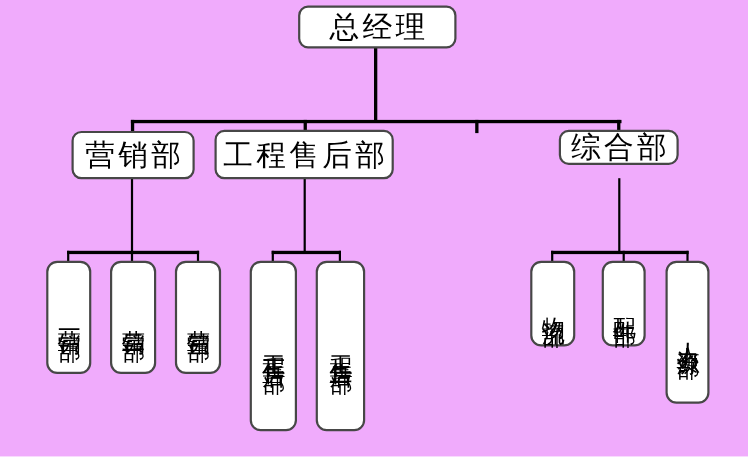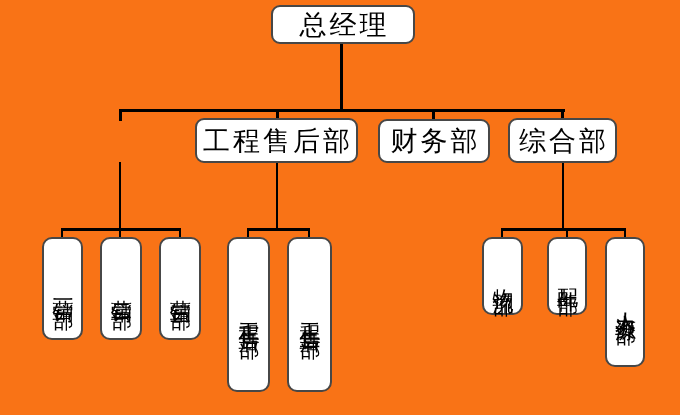--- a/index.html
+++ b/index.html
@@ -4,21 +4,21 @@
 <style>
   html, body {
     margin: 0;
     padding: 0;
     background: #ffffff;
   }
   .canvas {
     position: relative;
     width: 680px;
     height: 415px;
-    background: #f97316;
+    background: #f0abfc;
     font-family: "DejaVu Serif", "Liberation Serif", serif;
     color: #000000;
     overflow: hidden;
   }
   
   .line {
     position: absolute;
     background: #000000;
   }
   
@@ -74,23 +74,23 @@
   <div class="line" style="left:308px; top:228px; width:2px; height:11px;"></div>
 
   <div class="line" style="left:562px; top:162px; width:2px; height:68px;"></div>
   <div class="line" style="left:501px; top:228px; width:125px; height:3px;"></div>
   <div class="line" style="left:501px; top:228px; width:2px; height:11px;"></div>
   <div class="line" style="left:566px; top:228px; width:2px; height:11px;"></div>
   <div class="line" style="left:624px; top:228px; width:2px; height:11px;"></div>
 
   <div class="node h" style="left:271px; top:5px; width:144px; height:39px;">总经理</div>
 
+  <div class="node h" style="left:65px; top:119px; width:112px; height:44px;">营销部</div>
   <div class="node h" style="left:195px; top:118px; width:163px; height:45px;">工程售后部</div>
-  <div class="node h" style="left:378px; top:119px; width:112px; height:44px;">财务部</div>
-  <div class="node h" style="left:508px; top:118px; width:109px; height:45px;">综合部</div>
+  <div class="node h" style="left:508px; top:118px; width:109px; height:32px;">综合部</div>
 
   <div class="node v" style="left:42px; top:237px; width:41px; height:103px;">营销一部</div>
   <div class="node v" style="left:100px; top:237px; width:42px; height:103px;">营销二部</div>
   <div class="node v" style="left:159px; top:237px; width:42px; height:103px;">营销三部</div>
 
   <div class="node v" style="left:227px; top:237px; width:43px; height:155px;">工程售后一部</div>
   <div class="node v" style="left:287px; top:237px; width:45px; height:155px;">工程售后二部</div>
 
   <div class="node v" style="left:482px; top:237px; width:41px; height:78px;">物流部</div>
   <div class="node v" style="left:547px; top:237px; width:40px; height:78px;">配件部</div>

